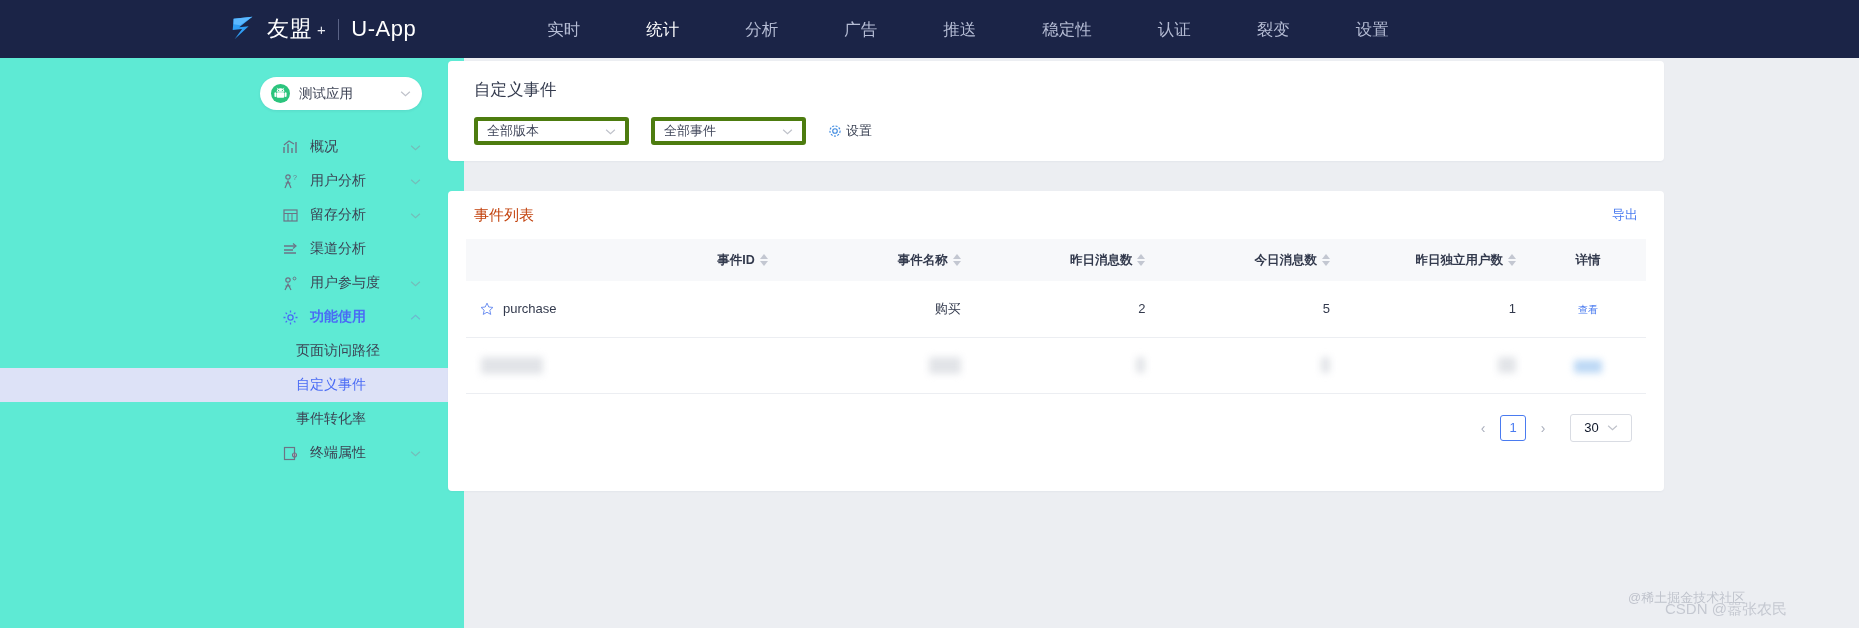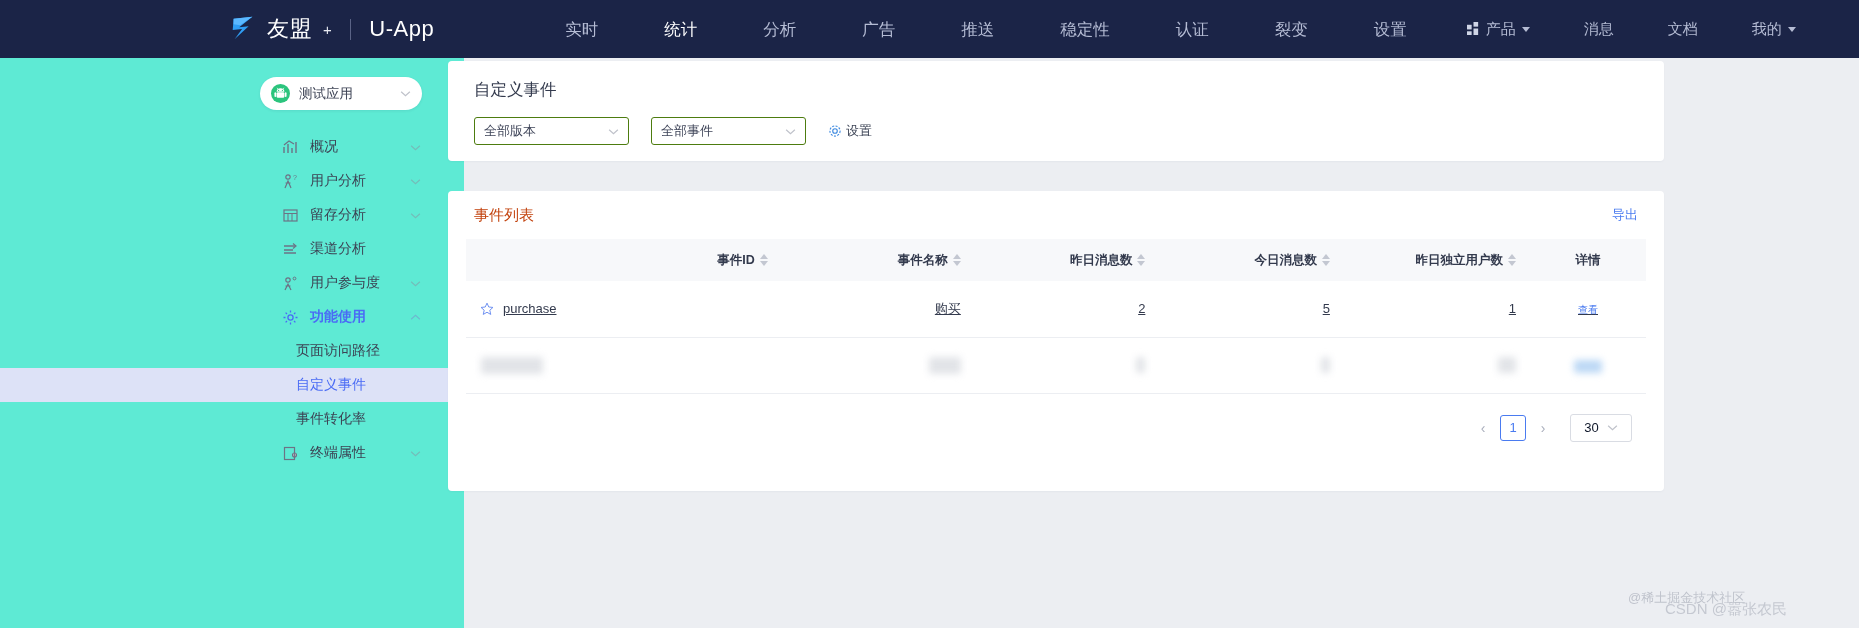--- a/index.html
+++ b/index.html
@@ -13,21 +13,21 @@
   
   .topbar {
     position: absolute; left: 0; top: 0; width: 1859px; height: 58px;
     background: #1b2447;
     display: flex; align-items: center;
   }
   .logo-wrap { display: flex; align-items: center; margin-left: 228px; }
   .logo-mark { width: 30px; height: 30px; margin-right: 9px; }
   .logo-text {
     color: #ffffff; font-size: 22px; letter-spacing: .5px;
-    display: flex; align-items: center; gap: 11px; white-space: nowrap;
+    display: flex; align-items: center; gap: 5px; white-space: nowrap;
   }
   .logo-plus { font-size: 15px; color: #e8eaf1; }
   .logo-divider {
     display: inline-block; width: 1px; height: 21px;
     background: #5a6386; margin: 0 7px;
   }
   .nav-main { display: flex; align-items: center; margin-left: 98px; }
   .nav-item {
     color: #b5bcd4; font-size: 16.5px; padding: 0 5px;
     margin: 0 28px; line-height: 58px; cursor: pointer; white-space: nowrap;
@@ -98,21 +98,21 @@
     background: #ffffff; border-radius: 4px; margin: 0 55px 0 0;
     box-shadow: 0 1px 2px rgba(30,40,80,.04);
   }
   .card-filters {
     position: absolute; left: 0; top: 3px; width: 1216px; height: 100px;
     padding: 18px 26px 0 26px;
   }
   .page-title { font-size: 16.5px; color: #333a4d; margin-bottom: 16px; }
   .filters { display: flex; align-items: center; }
   .select-box {
-    width: 155px; height: 28px; border: 1px solid #4d7c0f; border-radius: 3px;
+    width: 155px; height: 28px; border: 4px solid #4d7c0f; border-radius: 3px;
     display: flex; align-items: center; padding: 0 9px; margin-right: 22px;
     font-size: 13px; color: #40465a; cursor: pointer; background: #fff;
   }
   .select-box span { flex: 1; }
   .settings-link {
     display: flex; align-items: center; font-size: 13px; color: #3d4456;
     cursor: pointer; gap: 4px;
   }
   .gear-icon { width: 14px; height: 14px; }
 
@@ -134,21 +134,21 @@
   }
   .th-inner { display: inline-flex; align-items: center; gap: 5px; }
   .sorter { display: inline-flex; flex-direction: column; gap: 2px; }
   .sorter i {
     display: block; width: 0; height: 0;
     border-left: 4px solid transparent; border-right: 4px solid transparent;
   }
   .sorter i.up { border-bottom: 5px solid #c3c7d1; }
   .sorter i.dn { border-top: 5px solid #c3c7d1; }
   tbody tr { height: 56px; border-bottom: 1px solid #eceef2; }
-  tbody td { font-size: 13px; color: #333a4d; padding: 0 14px; text-decoration: underline; }
+  tbody td { font-size: 13px; color: #333a4d; padding: 0 14px; }
   .cell-id { display: flex; align-items: center; gap: 9px; }
   .star-icon { width: 14px; height: 14px; flex: 0 0 14px; cursor: pointer; }
   .detail-link { color: #4a7bf0; cursor: pointer; font-size: 10px; }
   .redacted {
     display: inline-block; background: #e2e4e8; border-radius: 2px;
     filter: blur(3.5px); vertical-align: middle;
   }
 
   .pager {
     display: flex; align-items: center; justify-content: flex-end;
@@ -200,35 +200,20 @@
     <div class="nav-item active">统计</div>
     <div class="nav-item">分析</div>
     <div class="nav-item">广告</div>
     <div class="nav-item">推送</div>
     <div class="nav-item">稳定性</div>
     <div class="nav-item">认证</div>
     <div class="nav-item">裂变</div>
     <div class="nav-item">设置</div>
   </div>
 
-  <div class="nav-right">
-    <div class="nav-item">
-      <svg class="grid-icon" viewBox="0 0 14 14">
-        <rect x="0" y="3" width="5" height="5" fill="#cfd5e6"></rect>
-        <rect x="7" y="0" width="5" height="5" fill="#cfd5e6"></rect>
-        <rect x="0" y="10" width="5" height="4" fill="#cfd5e6"></rect>
-        <rect x="7" y="7" width="5" height="7" fill="#cfd5e6"></rect>
-      </svg><span>产品</span><i class="caret"></i>
-    </div>
-    <div class="nav-item">消息</div>
-    <div class="nav-item">文档</div>
-    <div class="nav-item">
-      <span>我的</span><i class="caret"></i>
-    </div>
-  </div>
 </div>
 
 <div class="sidebar">
 
   <div class="app-select">
     <svg class="android-ico" viewBox="0 0 22 22">
       <circle cx="11" cy="11" r="11" fill="#2bc47d"></circle>
       <rect x="6.5" y="9.5" width="9" height="6.5" rx="1.6" fill="#ffffff"></rect>
       <path d="M6.5 9 a4.5 4.1 0 0 1 9 0 z" fill="#ffffff"></path>
       <rect x="4" y="9.6" width="2" height="5.4" rx="1" fill="#ffffff"></rect>

